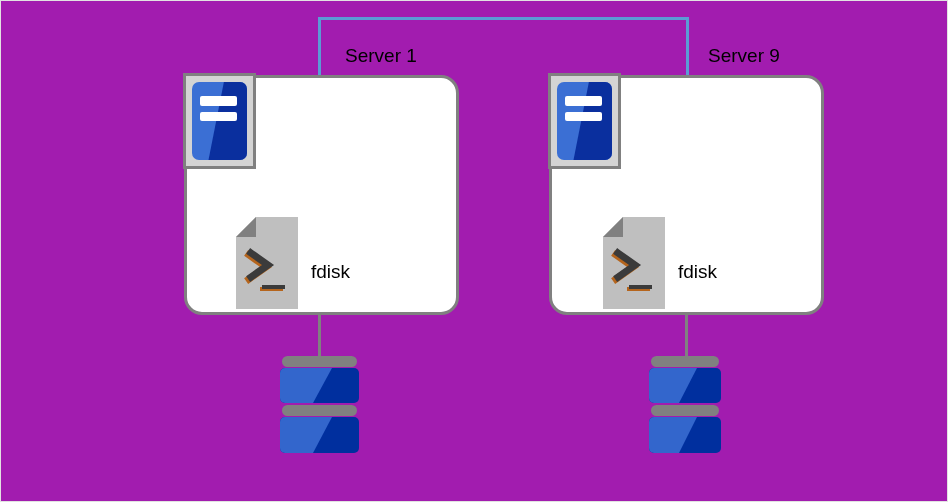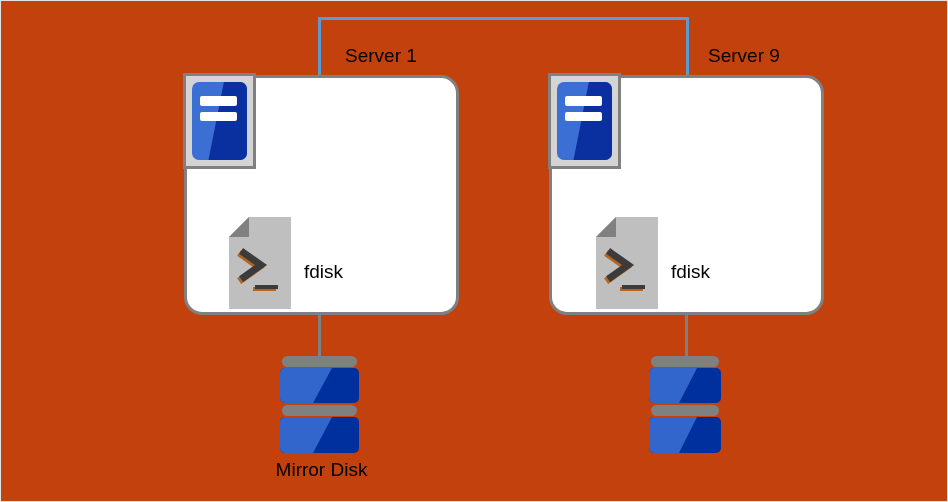--- a/index.html
+++ b/index.html
@@ -9,21 +9,21 @@
     background: #ffffff;
   }
   body {
     font-family: "Liberation Sans", sans-serif;
   }
 
   #canvas {
     position: relative;
     width: 948px;
     height: 502px;
-    background: #c2410c;
+    background: #a21caf;
     border: 1px solid #e2e2e2;
     box-sizing: border-box;
     overflow: hidden;
   }
 
   
   .link-h {
     position: absolute;
     background: #5b9bd5;
   }
@@ -71,20 +71,21 @@
     height: 12.5%;
     background: #ffffff;
     border-radius: 2px;
   }
   .server-led.one { top: 18%; }
   .server-led.two { top: 38%; }
 
   
   .fdisk-wrap {
     position: absolute;
+    margin-left: 7px;
   }
   .fdisk-icon {
     position: absolute;
     left: 0;
     top: 0;
   }
   .fdisk-label {
     position: absolute;
     font-size: 19px;
     color: #000000;
@@ -188,21 +189,20 @@
     <div class="disk-bar" style="left:2px; top:49px; width:75px; height:11px;"></div>
     <div class="disk-block" style="left:0px; top:61px; width:79px; height:36px;">
       <div class="disk-block-light">
         <svg width="100%" height="100%" viewBox="0 0 79 36" preserveAspectRatio="none">
           <polygon points="0,0 52,0 33,36 0,36" fill="#3366cc"></polygon>
         </svg>
       </div>
     </div>
   </div>
 
-  <div class="disk-title" style="left:268px; top:459px; width:105px;">Mirror Disk</div>
 
   <div class="box-title" style="left:707px; top:45px;">Server 9</div>
 
   <div class="server-box" style="left:548px; top:74px; width:275px; height:240px;"></div>
 
   <div class="server-icon" style="left:547px; top:72px; width:73px; height:96px;">
     <div class="server-icon-inner">
       <div class="server-icon-shade">
         <svg width="100%" height="100%" viewBox="0 0 100 100" preserveAspectRatio="none">
           <polygon points="58,0 100,0 100,100 30,100" fill="#0a2f9e"></polygon>

